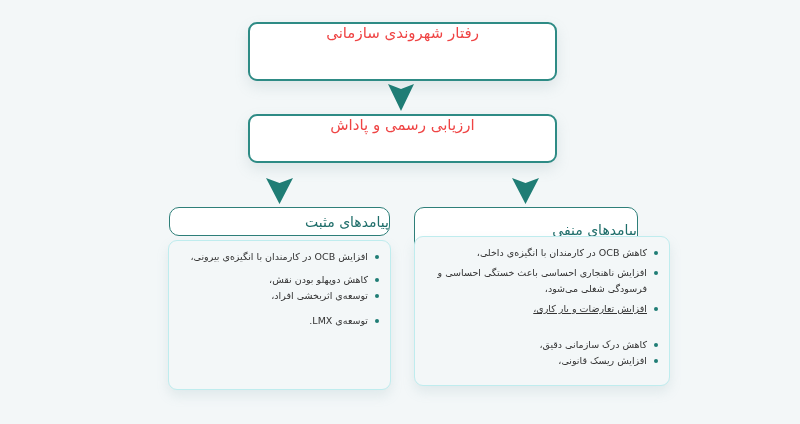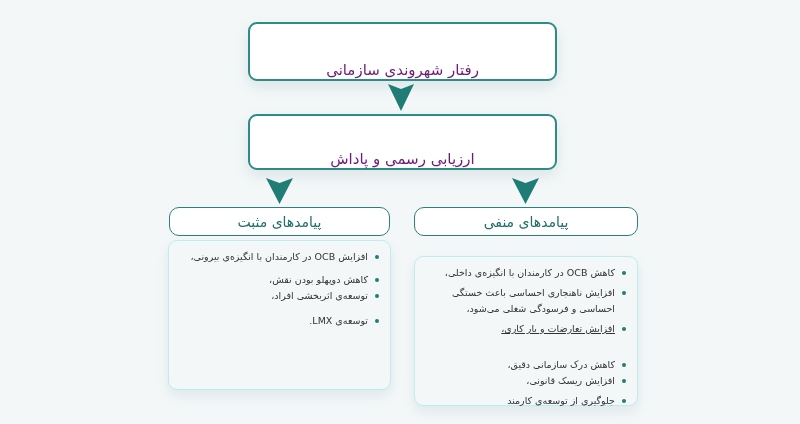--- a/index.html
+++ b/index.html
@@ -10,36 +10,35 @@
       overflow: hidden;
       font-family: "DejaVu Sans", sans-serif;
     }
     .box {
       position: absolute;
       background: #ffffff;
       border: 2px solid #2e8b85;
       border-radius: 9px;
       box-sizing: border-box;
       display: flex;
-      align-items: flex-end;
+      align-items: flex-start;
       justify-content: center;
-      color: #701a75;
+      color: #ef4444;
       direction: rtl;
       box-shadow: 0 6px 14px rgba(120,150,155,0.18);
     }
     .main-box { font-size: 15px; }
     .sub-header {
       position: absolute;
       background: #ffffff;
       border: 1.5px solid #2e7f79;
       border-radius: 10px;
       box-sizing: border-box;
       display: flex;
       align-items: center;
-      justify-content: center;
       color: #1f6e6a;
       font-size: 14px;
       direction: rtl;
     }
     .content-box {
       position: absolute;
       background: #f3f7f8;
       border: 1.5px solid #bfecee;
       border-radius: 9px;
       box-sizing: border-box;
@@ -74,41 +73,41 @@
 <div class="box main-box" style="left:248px; top:22px; width:309px; height:59px;">
   <span>رفتار شهروندی سازمانی</span>
 </div>
 
 <div style="position:absolute; left:388px; top:84px; width:26px; height:27px;">
   <svg width="26" height="27" viewBox="0 0 26 27">
     <path d="M0 0 L13 5 L26 0 L13 27 Z" fill="#1f7d75"></path>
   </svg>
 </div>
 
-<div class="box main-box" style="left:248px; top:114px; width:309px; height:56px;">
+<div class="box main-box" style="left:248px; top:114px; width:309px; height:49px;">
   <span>ارزیابی رسمی و پاداش</span>
 </div>
 
 <div style="position:absolute; left:266px; top:178px; width:27px; height:26px;">
   <svg width="27" height="26" viewBox="0 0 27 26">
     <path d="M0 0 L13.5 5 L27 0 L13.5 26 Z" fill="#1f7d75"></path>
   </svg>
 </div>
 
 <div style="position:absolute; left:512px; top:178px; width:27px; height:26px;">
   <svg width="27" height="26" viewBox="0 0 27 26">
     <path d="M0 0 L13.5 5 L27 0 L13.5 26 Z" fill="#1f7d75"></path>
   </svg>
 </div>
 
 <div class="sub-header" style="left:169px; top:207px; width:221px; height:29px;">
   <span>پیامدهای مثبت</span>
 </div>
 
-<div class="sub-header" style="left:414px; top:207px; width:224px; height:29px;">
+<div class="sub-header" style="left:414px; top:207px; width:224px; height:45px;">
   <span>پیامدهای منفی</span>
 </div>
 
 <div class="content-box" style="left:168px; top:240px; width:223px; height:150px; padding:8px 11px 0 8px;">
   <ul>
     <li style="margin-bottom:7px;">
       <span class="dot"></span>
       <span>افزایش OCB در کارمندان با انگیزه‌ی بیرونی،</span>
     </li>
     <li style="">
@@ -119,21 +118,21 @@
       <span class="dot"></span>
       <span>توسعه‌ی اثربخشی افراد،</span>
     </li>
     <li>
       <span class="dot"></span>
       <span>توسعه‌ی LMX.</span>
     </li>
   </ul>
 </div>
 
-<div class="content-box" style="left:414px; top:256px; width:224px; height:150px; padding:8px 11px 0 8px;">
+<div class="content-box" style="left:414px; top:236px; width:256px; height:150px; padding:8px 11px 0 8px;">
   <ul>
     <li style="margin-bottom:4px;">
       <span class="dot"></span>
       <span>کاهش OCB در کارمندان با انگیزه‌ی داخلی،</span>
     </li>
     <li style="margin-bottom:4px;">
       <span class="dot"></span>
       <span>افزایش ناهنجاری احساسی باعث خستگی احساسی و فرسودگی شغلی می‌شود،</span>
     </li>
     <li style="margin-bottom:20px;text-decoration:underline;">
@@ -141,18 +140,14 @@
       <span>افزایش تعارضات و بار کاری،</span>
     </li>
     <li style="">
       <span class="dot"></span>
       <span>کاهش درک سازمانی دقیق،</span>
     </li>
     <li style="margin-bottom:4px;">
       <span class="dot"></span>
       <span>افزایش ریسک قانونی،</span>
     </li>
-    <li>
-      <span class="dot"></span>
-      <span>جلوگیری از توسعه‌ی کارمند</span>
-    </li>
   </ul>
 </div>
 
 </body></html>

